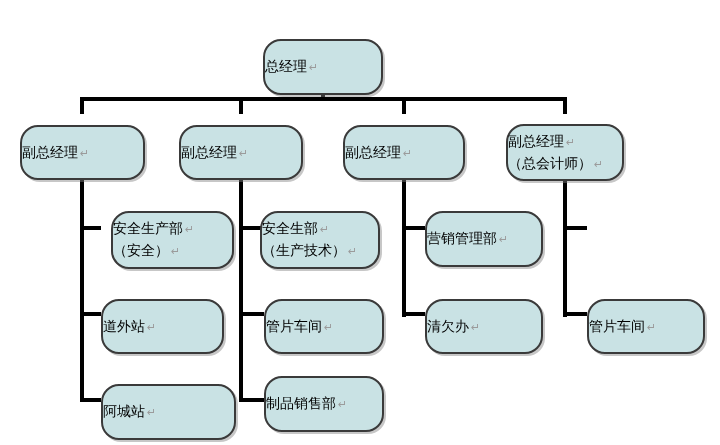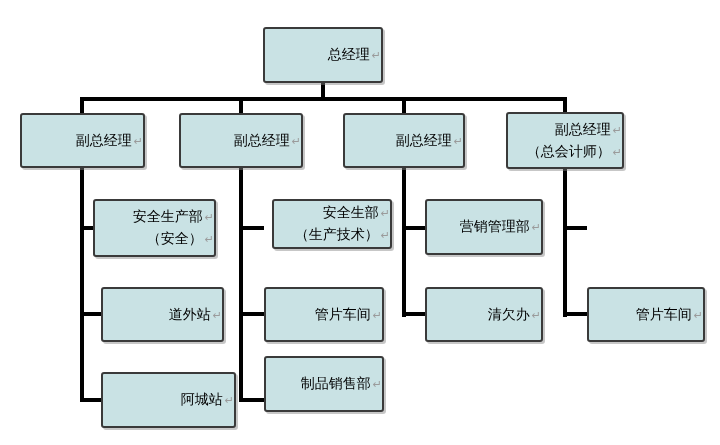--- a/index.html
+++ b/index.html
@@ -4,25 +4,26 @@
 <style>
   html,body{margin:0;padding:0;background:#fff;}
   .stage{
     position:relative;width:720px;height:445px;background:#fff;overflow:hidden;
     font-family:"DejaVu Sans","Liberation Sans",sans-serif;
   }
   .node{
     position:absolute;box-sizing:border-box;
     background:var(--box-fill,#c9e2e4);
     border:2px solid var(--box-border,#3a3a3a);
-    border-radius:3px;
+    border-radius:18px;
     box-shadow:2px 2px 0 rgba(130,130,130,.45);
-    display:flex;flex-direction:column;align-items:flex-end;justify-content:center;
+    display:flex;flex-direction:column;align-items:flex-start;justify-content:center;
     font-size:14px;line-height:20px;color:#000;text-align:center;
     cursor:default;
+    margin-top:12px;
   }
   .bl{white-space:nowrap;}
   .ret{
     color:var(--return-mark,#9b9b9b);
     font-size:11px;margin-left:2px;
   }
   .conn{position:absolute;background:var(--connector,#000);}
 </style>
 </head>
 <body>
@@ -63,39 +64,39 @@
     <div class="bl"><span>副总经理</span><span class="ret">↵</span></div>
   </div>
   <div class="node" style="left:343px;top:113px;width:122px;height:55px">
     <div class="bl"><span>副总经理</span><span class="ret">↵</span></div>
   </div>
   <div class="node" style="left:506px;top:112px;width:118px;height:57px">
     <div class="bl"><span>副总经理</span><span class="ret">↵</span></div>
     <div class="bl"><span>（总会计师）</span><span class="ret">↵</span></div>
   </div>
 
-  <div class="node" style="left:93px;top:199px;width:123px;height:58px">
+  <div class="node" style="left:111px;top:199px;width:123px;height:58px">
     <div class="bl"><span>安全生产部</span><span class="ret">↵</span></div>
     <div class="bl"><span>（安全）</span><span class="ret">↵</span></div>
   </div>
   <div class="node" style="left:101px;top:287px;width:123px;height:55px">
     <div class="bl"><span>道外站</span><span class="ret">↵</span></div>
   </div>
   <div class="node" style="left:101px;top:372px;width:135px;height:56px">
     <div class="bl"><span>阿城站</span><span class="ret">↵</span></div>
   </div>
 
-  <div class="node" style="left:272px;top:199px;width:120px;height:50px">
+  <div class="node" style="left:260px;top:199px;width:120px;height:58px">
     <div class="bl"><span>安全生部</span><span class="ret">↵</span></div>
     <div class="bl"><span>（生产技术）</span><span class="ret">↵</span></div>
   </div>
   <div class="node" style="left:264px;top:287px;width:120px;height:55px">
     <div class="bl"><span>管片车间</span><span class="ret">↵</span></div>
   </div>
-  <div class="node" style="left:264px;top:356px;width:120px;height:56px">
+  <div class="node" style="left:264px;top:364px;width:120px;height:56px">
     <div class="bl"><span>制品销售部</span><span class="ret">↵</span></div>
   </div>
 
   <div class="node" style="left:425px;top:199px;width:118px;height:56px">
     <div class="bl"><span>营销管理部</span><span class="ret">↵</span></div>
   </div>
   <div class="node" style="left:425px;top:287px;width:118px;height:55px">
     <div class="bl"><span>清欠办</span><span class="ret">↵</span></div>
   </div>
 

